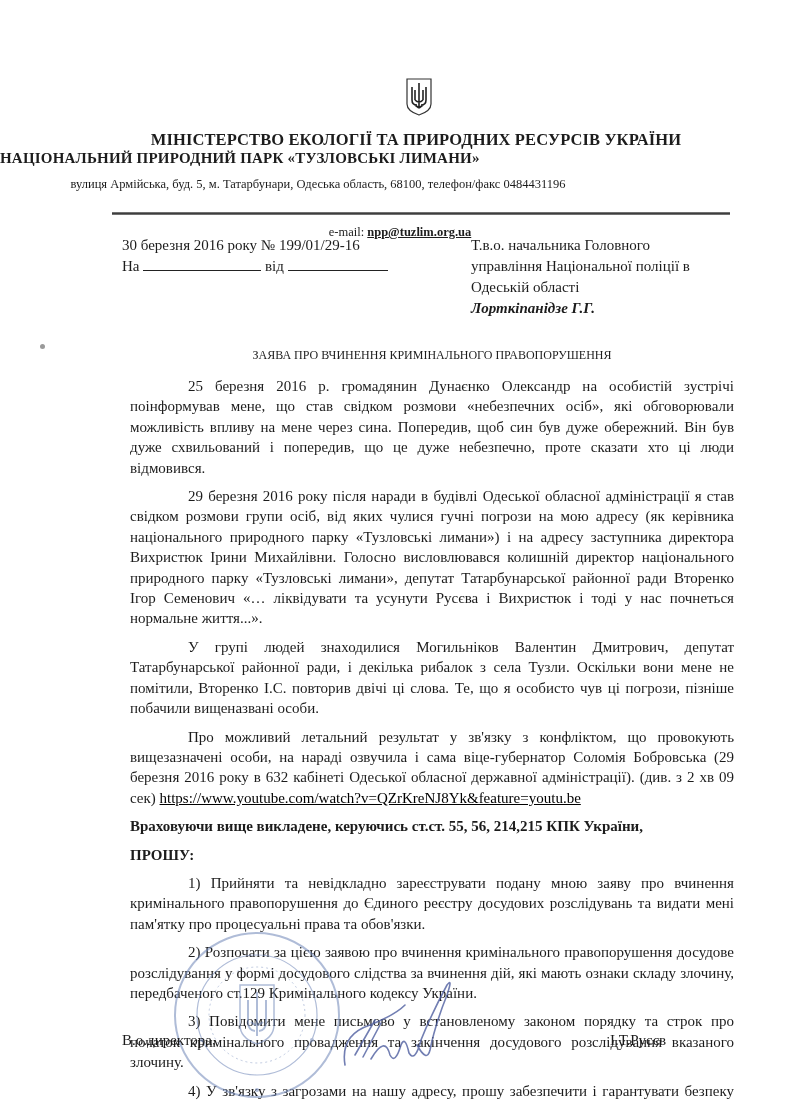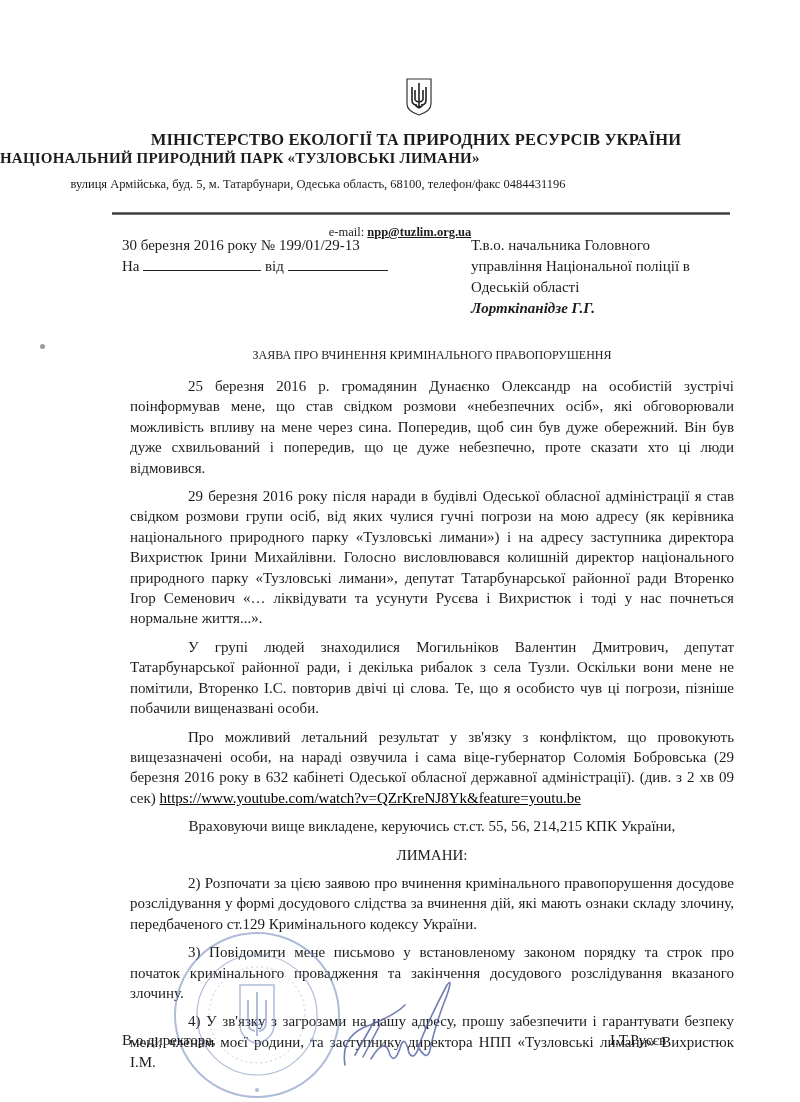--- a/index.html
+++ b/index.html
@@ -34,21 +34,21 @@
     .addressee { left: 471px; top: 235px; font-size: 15px; line-height: 21px; }
     .addressee .bold { font-weight: bold; font-style: italic; }
     .title {
       left: 122px; width: 620px; top: 348px; text-align: center; font-size: 12px;
     }
     .body {
       left: 122px; width: 620px; top: 368px; font-size: 15px; line-height: 20.4px;
       text-align: justify;
     }
     .body p { margin: 8px; text-indent: 58px; }
-    .body p.center { text-align: center; text-indent: 0; }
+    .body p.center { text-indent: 0; font-weight: bold; }
     .body a { color: #000000; text-decoration: underline; }
     .sign-left { left: 122px; top: 1032px; font-size: 15px; }
     .sign-right { left: 610px; top: 1032px; font-size: 15px; }
     .stamp { left: 172px; top: 930px; width: 170px; height: 170px; opacity: 0.55; }
     .signature { left: 335px; top: 975px; width: 140px; height: 100px; opacity: 0.8; }
     .speck { left: 40px; top: 344px; width: 5px; height: 5px; border-radius: 50%; background: #9a9a9a; }
   </style>
 </head>
 <body>
 
@@ -61,21 +61,21 @@
 <div class="abs hdr2">НАЦІОНАЛЬНИЙ ПРИРОДНИЙ ПАРК «ТУЗЛОВСЬКІ ЛИМАНИ»</div>
 <div class="abs addr">вулиця Армійська, буд. 5, м. Татарбунари, Одеська область, 68100, телефон/факс 0484431196</div>
 <div class="abs email">
   <span>e-mail: </span><a>npp@tuzlim.org.ua</a>
 </div>
 <div class="abs rule"></div>
 
 <div class="abs speck"></div>
 
 <div class="abs left-meta">
-  <div>30 березня 2016 року  № 199/01/29-13</div>
+  <div>30 березня 2016 року  № 199/01/29-16</div>
   <div>
     <span>На</span>
     <span class="blank" style="width:118px"></span>
     <span>від</span>
     <span class="blank" style="width:100px"></span>
   </div>
 </div>
 
 <div class="abs addressee">
   <div>Т.в.о. начальника Головного</div>
@@ -85,21 +85,22 @@
 </div>
 
 <div class="abs title">ЗАЯВА ПРО ВЧИНЕННЯ КРИМІНАЛЬНОГО ПРАВОПОРУШЕННЯ</div>
 
 <div class="abs body">
   <p>25 березня 2016 р. громадянин Дунаєнко Олександр на особистій зустрічі поінформував мене, що став свідком розмови «небезпечних осіб», які обговорювали можливість впливу на мене через сина. Попередив, щоб син був дуже обережний. Він був дуже схвильований і попередив, що це дуже небезпечно, проте сказати хто ці люди відмовився.</p>
   <p>29 березня 2016 року після наради в будівлі Одеської обласної адміністрації я став свідком розмови групи осіб, від яких чулися гучні погрози на мою адресу (як керівника національного природного парку «Тузловські лимани») і на адресу заступника директора Вихристюк Ірини Михайлівни. Голосно висловлювався колишній директор національного природного парку «Тузловські лимани», депутат Татарбунарської районної ради Вторенко Ігор Семенович «… ліквідувати та усунути Русєва і Вихристюк і тоді у нас почнеться нормальне життя...».</p>
   <p>У групі людей знаходилися Могильніков Валентин Дмитрович, депутат Татарбунарської районної ради, і декілька рибалок з села Тузли. Оскільки вони мене не помітили, Вторенко І.С. повторив двічі ці слова. Те, що я особисто чув ці погрози, пізніше побачили вищеназвані особи.</p>
   <p><span>Про можливий летальний результат у зв'язку з конфліктом, що провокують вищезазначені особи, на нараді озвучила і сама віце-губернатор Соломія Бобровська (29 березня 2016 року в 632 кабінеті Одеської обласної державної адміністрації). (див. з 2 хв 09 сек) </span><a>https://www.youtube.com/watch?v=QZrKreNJ8Yk&amp;feature=youtu.be</a></p>
   <p class="center">Враховуючи вище викладене, керуючись ст.ст. 55, 56, 214,215 КПК України,</p>
-  <p class="center">ЛИМАНИ:</p>
+  <p class="center">ПРОШУ:</p>
+  <p>1) Прийняти та невідкладно зареєструвати подану мною заяву про вчинення кримінального правопорушення до Єдиного реєстру досудових розслідувань та видати мені  пам'ятку про процесуальні права та обов'язки.</p>
   <p>2) Розпочати за цією заявою про вчинення кримінального правопорушення досудове розслідування у формі досудового слідства за вчинення дій, які мають ознаки складу злочину, передбаченого ст.129 Кримінального кодексу України.</p>
   <p>3) Повідомити мене письмово у встановленому законом порядку та строк про початок кримінального провадження та закінчення досудового розслідування вказаного злочину.</p>
   <p>4) У зв'язку з загрозами на нашу адресу, прошу забезпечити і гарантувати безпеку мені, членам моєї родини, та заступнику директора НПП «Тузловські лимани» Вихристюк І.М.</p>
 </div>
 
 <svg class="abs stamp" viewBox="0 0 170 170">
   <circle cx="85" cy="85" r="82" fill="none" stroke="#6f86b8" stroke-width="2"></circle>
   <circle cx="85" cy="85" r="60" fill="none" stroke="#6f86b8" stroke-width="1.2"></circle>
   <circle cx="85" cy="85" r="48" fill="none" stroke="#6f86b8" stroke-width="0.8" stroke-dasharray="2 3"></circle>
   <path d="M68 55 H102 V95 Q102 108 85 114 Q68 108 68 95 Z" fill="none" stroke="#6f86b8" stroke-width="1.5"></path>

